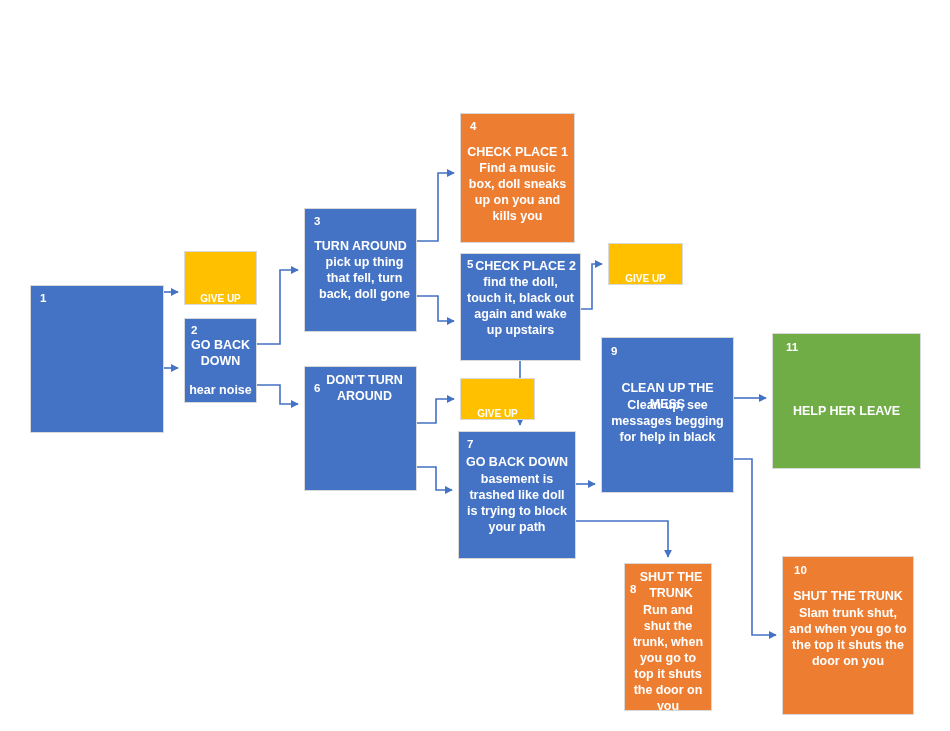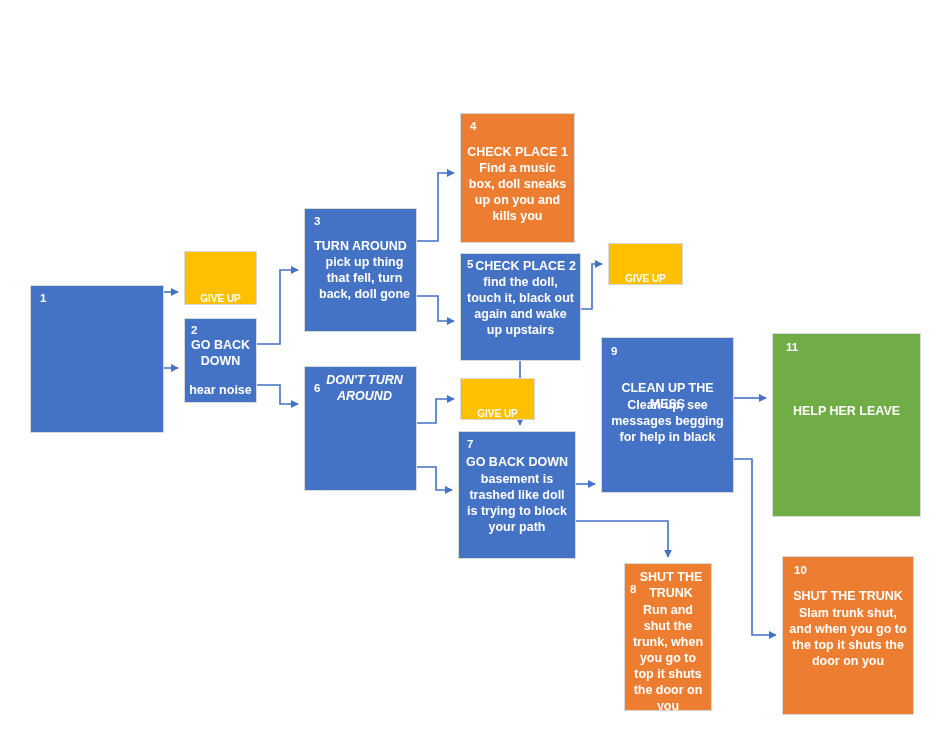--- a/index.html
+++ b/index.html
@@ -138,40 +138,40 @@
     <span class="body" style="top:4px; padding-left:14px;">CHECK PLACE 2</span>
     <span class="body" style="top:20px;">find the doll, touch it, black out again and wake up upstairs</span>
   </div>
 
   <div class="node gold simple" style="left:608px; top:243px; width:75px; height:42px;">
     <span>GIVE UP</span>
   </div>
 
   <div class="node blue" style="left:304px; top:366px; width:113px; height:125px;">
     <span class="num" style="left:9px; top:16px;">6</span>
-    <span class="body" style="top:5px; padding-left:12px;font-style:italic;">DON'T TURN AROUND</span>
+    <span class="body" style="top:5px; padding-left:12px;">DON'T TURN AROUND</span>
   </div>
 
   <div class="node gold simple" style="left:460px; top:378px; width:75px; height:42px;">
     <span>GIVE UP</span>
   </div>
 
   <div class="node blue" style="left:458px; top:431px; width:118px; height:128px;">
     <span class="num" style="left:8px; top:7px;">7</span>
     <span class="body" style="top:22px;">GO BACK DOWN</span>
     <span class="body" style="top:39px;">basement is trashed like doll is trying to block your path</span>
   </div>
 
   <div class="node blue" style="left:601px; top:337px; width:133px; height:156px;">
     <span class="num" style="left:9px; top:8px;">9</span>
     <span class="body" style="top:42px;">CLEAN UP THE MESS</span>
     <span class="body" style="top:59px;">Clean up, see messages begging for help in black</span>
   </div>
 
-  <div class="node green" style="left:772px; top:333px; width:149px; height:184px;">
+  <div class="node green" style="left:772px; top:333px; width:149px; height:136px;">
     <span class="num" style="left:13px; top:8px;">11</span>
     <span class="body" style="top:33px;margin-top:36px;">HELP HER LEAVE</span>
   </div>
 
   <div class="node orange" style="left:624px; top:563px; width:88px; height:148px;">
     <span class="num" style="left:5px; top:20px;">8</span>
     <span class="body" style="top:5px; padding-left:10px;">SHUT THE TRUNK</span>
     <span class="body" style="top:38px;">Run and shut the trunk, when you go to top it shuts the door on you</span>
   </div>
 

